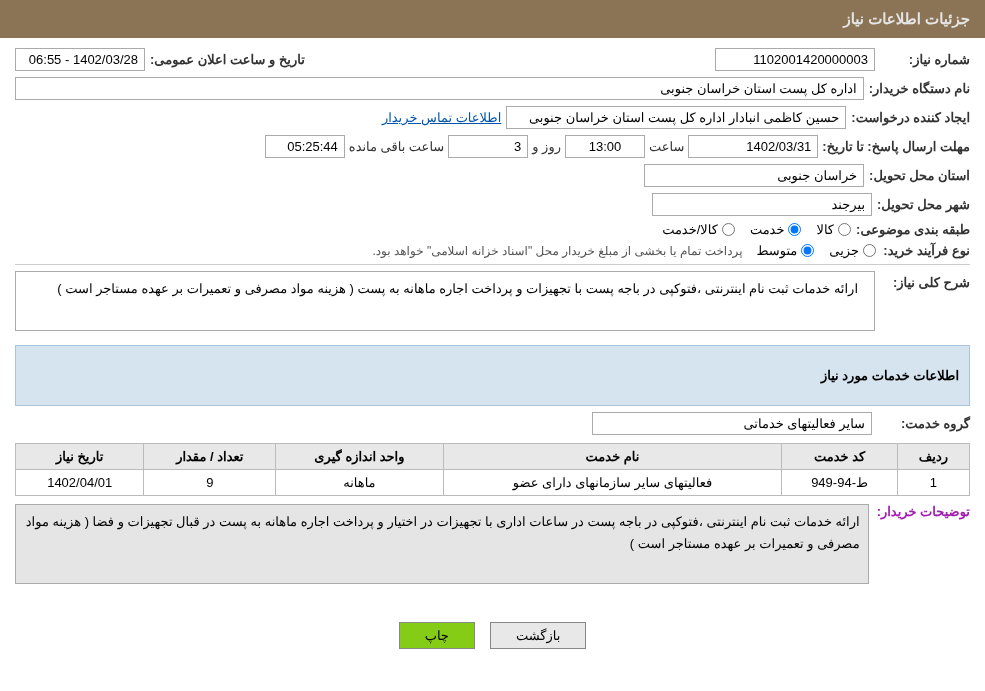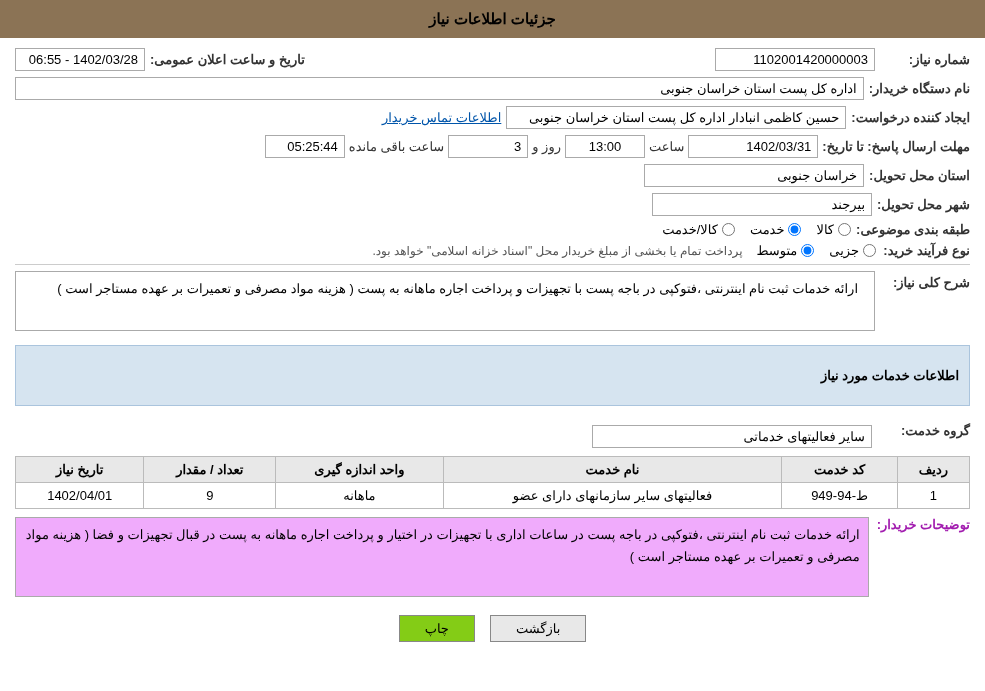--- a/index.html
+++ b/index.html
@@ -10,22 +10,22 @@
       direction: rtl;
     }
     .page-container {
       width: 985px;
       min-height: 691px;
       background: #fff;
       margin: 0 auto;
     }
     .header-bar {
       background: #8B7355;
-      color: #000000;
-      text-align: center;
+      color: #e5e5e5;
+      text-align: right;
       padding: 10px 15px;
       font-size: 15px;
       font-weight: bold;
     }
     .main-content {
       padding: 10px 15px;
     }
     .row {
       display: flex;
       align-items: center;
@@ -108,25 +108,25 @@
       border: 1px solid #bbb;
       padding: 5px 8px;
       text-align: center;
     }
     table.service-table tr:nth-child(even) td {
       background: #f9f9f9;
     }
     .buyer-desc-box {
       border: 1px solid #aaa;
       padding: 6px 8px;
-      background: #f0abfc;
+      background: #e5e5e5;
       min-height: 80px;
       text-align: right;
       line-height: 1.7;
-      margin-bottom: 0;
+      margin-bottom: 20px;
       position: relative;
     }
     .buyer-desc-label {
       font-weight: bold;
       color: #a21caf;
       white-space: nowrap;
       min-width: 90px;
     }
     .buyer-section {
       display: flex;
@@ -262,21 +262,21 @@
 
     <div class="row" style="margin-bottom:6px; align-items:flex-start;">
       <span class="label" style="margin-top:4px;">شرح کلی نیاز:</span>
       <div class="description-box value-wide">ارائه خدمات ثبت نام اینترنتی ،فتوکپی در باجه پست با تجهیزات و پرداخت اجاره ماهانه به پست ( هزینه مواد مصرفی و تعمیرات بر عهده مستاجر است )</div>
     </div>
 
     <div class="section-title">اطلاعات خدمات مورد نیاز</div>
 
     <div class="service-row" style="margin-bottom:8px;">
       <span class="label">گروه خدمت:</span>
-      <div class="value-box" style="width:280px;margin-top:13px;">سایر فعالیتهای خدماتی</div>
+      <div class="value-box" style="width:280px;">سایر فعالیتهای خدماتی</div>
     </div>
 
     <table class="service-table">
       <thead>
         <tr>
           <th>ردیف</th>
           <th>کد خدمت</th>
           <th>نام خدمت</th>
           <th>واحد اندازه گیری</th>
           <th>تعداد / مقدار</th>

